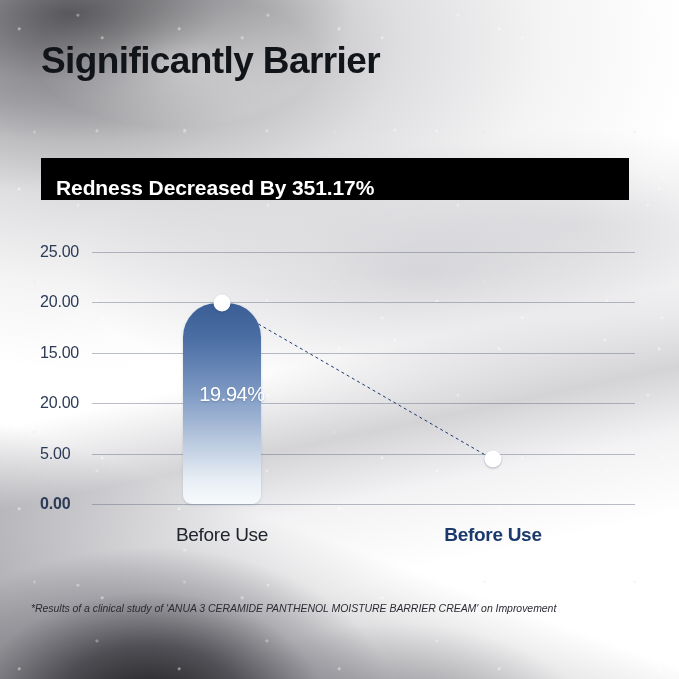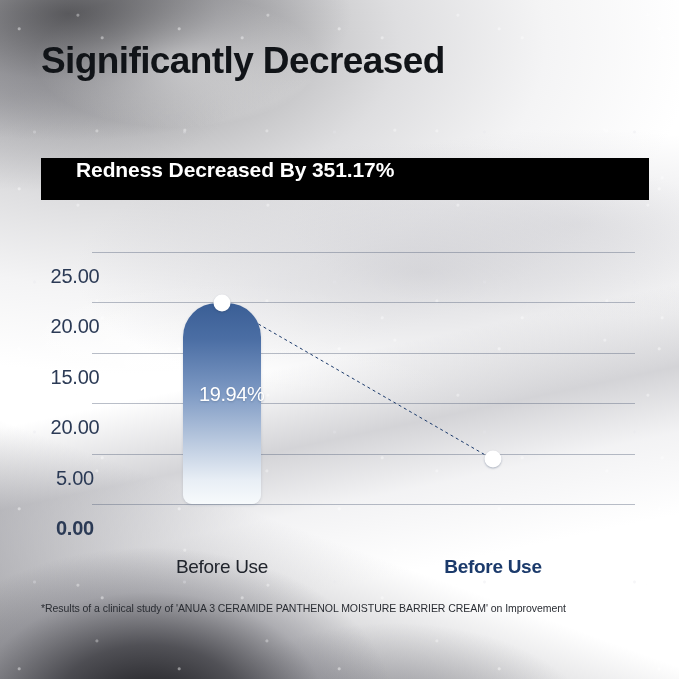--- a/index.html
+++ b/index.html
@@ -63,83 +63,84 @@
     position:absolute;left:41px;top:40px;width:600px;
     font-size:37px;line-height:41px;font-weight:700;
     letter-spacing:-0.6px;color:#111418;
   }
   .headline .hl-line{display:block;white-space:nowrap;}
   .accent{color:#1b3a6b;}
 
   
   .banner{
     position:absolute;left:41px;top:158px;width:588px;height:42px;
-    background:#000000;display:flex;align-items:flex-start;padding-left:20px;
+    background:#000000;display:flex;align-items:flex-end;
   }
   .banner-text{
     color:#ffffff;font-size:21px;font-weight:700;letter-spacing:-0.1px;
     padding-left:15px;white-space:nowrap;
   }
 
   
   .chart{position:absolute;left:0;top:236px;width:679px;height:310px;}
   .plot{position:absolute;left:92px;top:16px;width:543px;height:252px;}
   .gridline{position:absolute;left:0;width:100%;height:1px;background:rgba(88,100,124,.42);}
   .ytick{
-    position:absolute;left:40px;width:70px;text-align:center;
-    font-size:20px;color:#2b3a55;letter-spacing:-0.2px;
-    transform:translateY(-50%);white-space:nowrap;margin-top:24px;
+    position:absolute;left:40px;width:70px;text-align:left;
+    font-size:16px;color:#2b3a55;letter-spacing:-0.2px;
+    transform:translateY(-50%);white-space:nowrap;
   }
   .bar{
     position:absolute;bottom:0;
     border-radius:34px 34px 9px 9px;
     background:linear-gradient(180deg,#3a5e95 0%,#4b6ea4 18%,#7e9ac4 45%,#bccbe0 70%,#e8eef5 88%,#f7fafc 100%);
     box-shadow:0 1px 3px rgba(40,60,95,.16);
     overflow:visible;
   }
   .bar.short{border-radius:26px 26px 9px 9px;}
   .bar-value{
-    position:absolute;left:16px;width:100%;
+    position:absolute;left:0;width:100%;text-align:center;
     color:#ffffff;font-size:20px;font-weight:400;letter-spacing:-0.4px;
     text-shadow:0 1px 2px rgba(40,60,95,.28);
+    padding-left:10px;
   }
   .dot{
     position:absolute;width:17px;height:17px;border-radius:50%;
     background:#ffffff;transform:translate(-50%,-50%);
     box-shadow:0 1px 2px rgba(40,60,95,.35);
   }
   .connector{position:absolute;left:0;top:0;width:100%;height:100%;overflow:visible;}
   .xlabel{
     position:absolute;text-align:left;font-size:19px;font-weight:700;
-    letter-spacing:-0.3px;white-space:nowrap;transform:translateX(-50%);margin-top:32px;
+    letter-spacing:-0.3px;white-space:nowrap;transform:translateX(-50%);
   }
   .xlabel.before{color:#20242c;font-weight:400;}
   .xlabel.after{color:#1b3a6b;font-weight:700;}
 
   
   .footnote{
-    position:absolute;left:41px;top:601px;width:600px;
-    font-size:10.5px;line-height:15px;color:#2a2d33;letter-spacing:-0.05px;
+    position:absolute;left:31px;top:601px;width:600px;
+    font-size:10.5px;line-height:15px;color:#2a2d33;letter-spacing:-0.05px;font-style:italic;
   }
   .footnote span{display:block;white-space:nowrap;}
 </style>
 </head>
 <body>
 
 <div id="stage">
 
   <div class="bg-layer bg-base"></div>
   <div class="bg-layer bg-swirl-top"></div>
   <div class="bg-layer bg-sheen-mid"></div>
   <div class="bg-layer bg-band-lower"></div>
   <div class="bg-layer bg-dark-bottom"></div>
   <div class="bg-layer bg-speckle"></div>
 
   <div class="headline">
-    <span class="hl-line">Significantly Decreased</span>
+    <span class="hl-line">Significantly Barrier</span>
   </div>
 
   <div class="banner">
     <div class="banner-text">Redness Decreased By 351.17%</div>
   </div>
 
   <div class="chart">
     <div class="plot" id="plot">
       <svg class="connector" id="connector" viewBox="0 0 543 252" preserveAspectRatio="none">
           <line x1="130" y1="51.00479999999999" x2="401" y2="207.4464" stroke="#1b3a6b" stroke-width="1" stroke-dasharray="3 3"></line>

